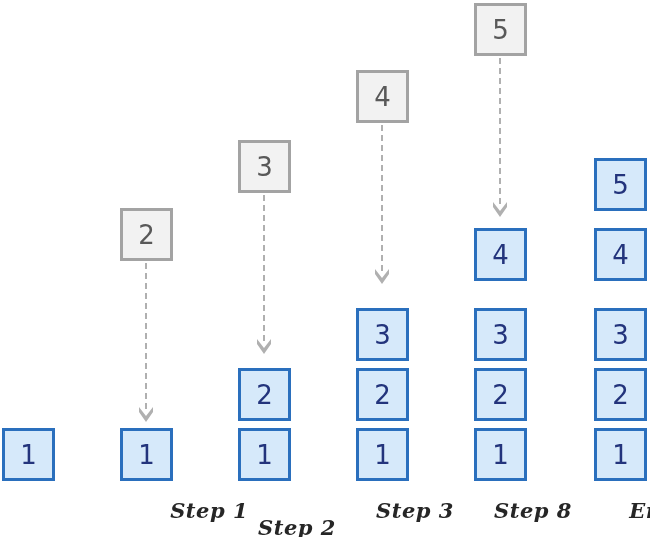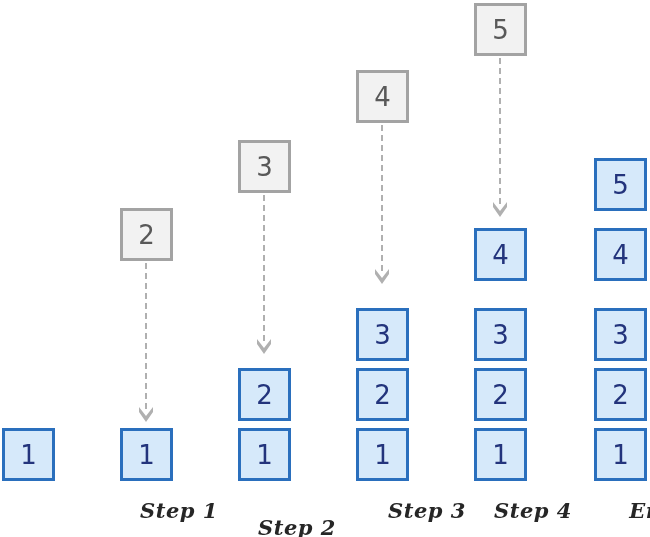--- a/index.html
+++ b/index.html
@@ -103,21 +103,21 @@
       <div class="box gray" style="left: 0px; top: 208px;">2</div>
       <div class="arrow" style="left: 19px; top: 263px; height: 160px;">
         <div class="shaft"></div>
         <div class="head">
           <svg width="14" height="16" viewBox="0 0 14 16">
             <path d="M0 0 L7 9 L14 0 L14 5 L7 15 L0 5 Z" fill="#b0b0b0"></path>
           </svg>
         </div>
       </div>
       <div class="box blue" style="left: 0px; top: 428px;">1</div>
-      <div class="caption" style="left: 0px;">Step 1</div>
+      <div class="caption" style="left: 10px; text-align: right;">Step 1</div>
     </div>
     <div class="column" style="left: 238px;">
       <div class="box gray" style="left: 0px; top: 140px;">3</div>
       <div class="arrow" style="left: 19px; top: 195px; height: 160px;">
         <div class="shaft"></div>
         <div class="head">
           <svg width="14" height="16" viewBox="0 0 14 16">
             <path d="M0 0 L7 9 L14 0 L14 5 L7 15 L0 5 Z" fill="#b0b0b0"></path>
           </svg>
         </div>
@@ -132,37 +132,37 @@
         <div class="shaft"></div>
         <div class="head">
           <svg width="14" height="16" viewBox="0 0 14 16">
             <path d="M0 0 L7 9 L14 0 L14 5 L7 15 L0 5 Z" fill="#b0b0b0"></path>
           </svg>
         </div>
       </div>
       <div class="box blue" style="left: 0px; top: 308px;">3</div>
       <div class="box blue" style="left: 0px; top: 368px;">2</div>
       <div class="box blue" style="left: 0px; top: 428px;">1</div>
-      <div class="caption" style="left: 12px;">Step 3</div>
+      <div class="caption" style="left: 0px;">Step 3</div>
     </div>
     <div class="column" style="left: 474px;">
       <div class="box gray" style="left: 0px; top: 3px;">5</div>
       <div class="arrow" style="left: 19px; top: 58px; height: 160px;">
         <div class="shaft"></div>
         <div class="head">
           <svg width="14" height="16" viewBox="0 0 14 16">
             <path d="M0 0 L7 9 L14 0 L14 5 L7 15 L0 5 Z" fill="#b0b0b0"></path>
           </svg>
         </div>
       </div>
       <div class="box blue" style="left: 0px; top: 228px;">4</div>
       <div class="box blue" style="left: 0px; top: 308px;">3</div>
       <div class="box blue" style="left: 0px; top: 368px;">2</div>
       <div class="box blue" style="left: 0px; top: 428px;">1</div>
-      <div class="caption" style="left: 0px;">Step 4</div>
+      <div class="caption" style="left: 0px;">Step 8</div>
     </div>
     <div class="column" style="left: 594px;">
       <div class="box blue" style="left: 0px; top: 158px;">5</div>
       <div class="box blue" style="left: 0px; top: 228px;">4</div>
       <div class="box blue" style="left: 0px; top: 308px;">3</div>
       <div class="box blue" style="left: 0px; top: 368px;">2</div>
       <div class="box blue" style="left: 0px; top: 428px;">1</div>
       <div class="caption" style="left: 0px;">End</div>
     </div>
   </div>

